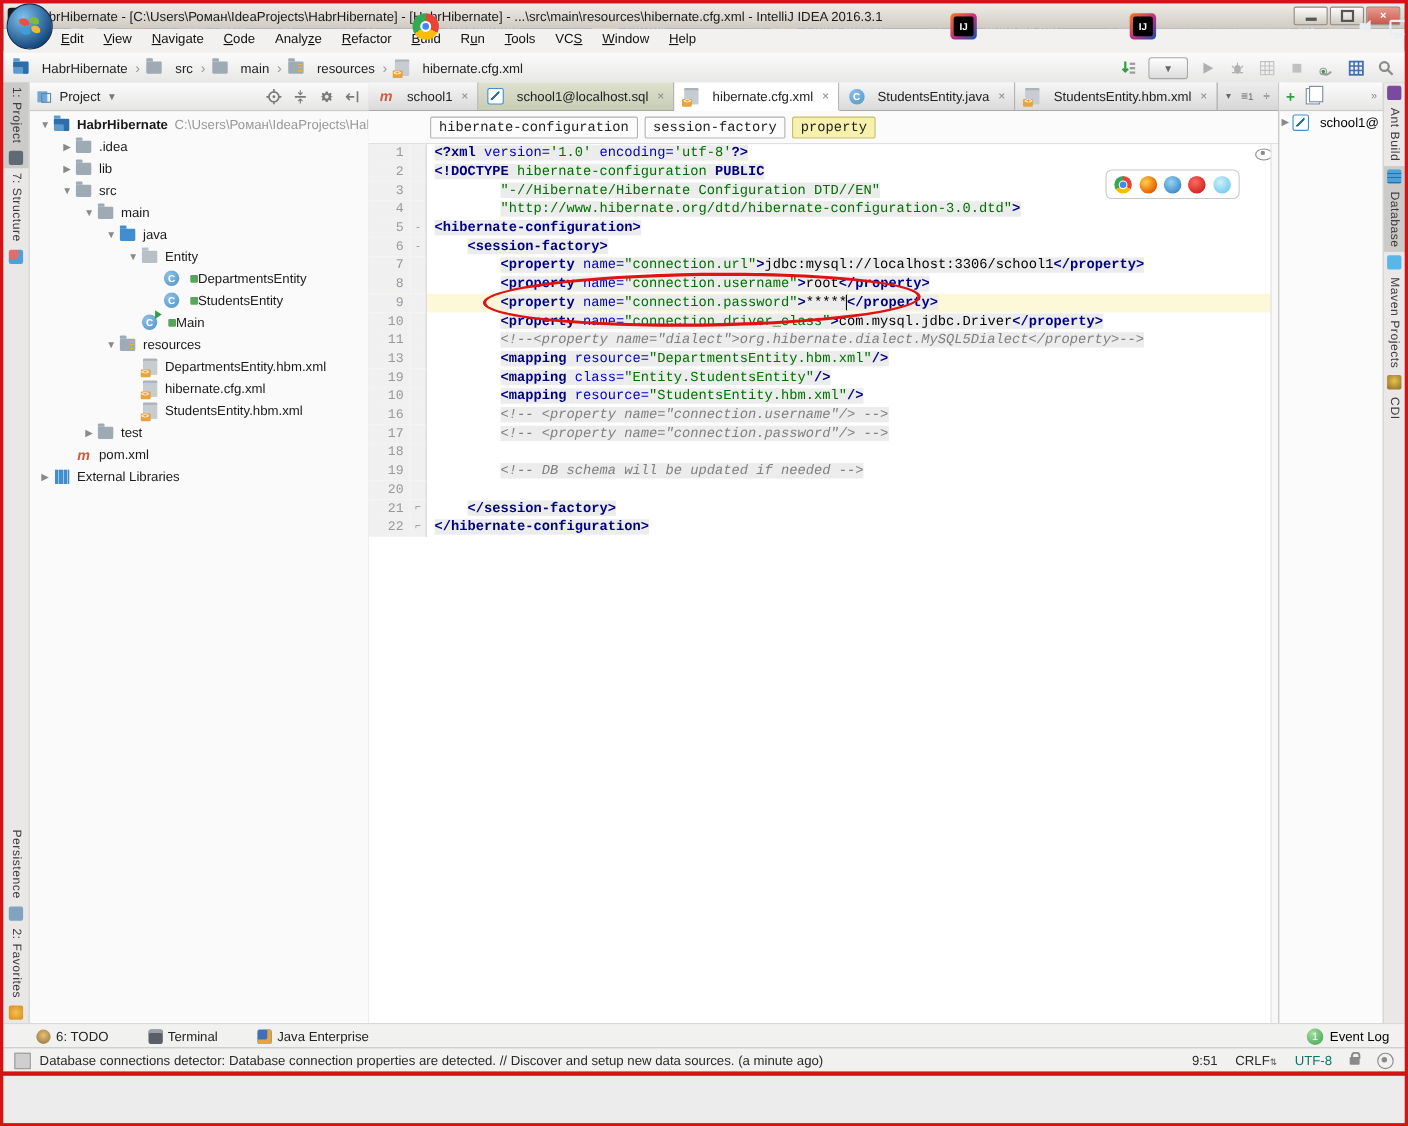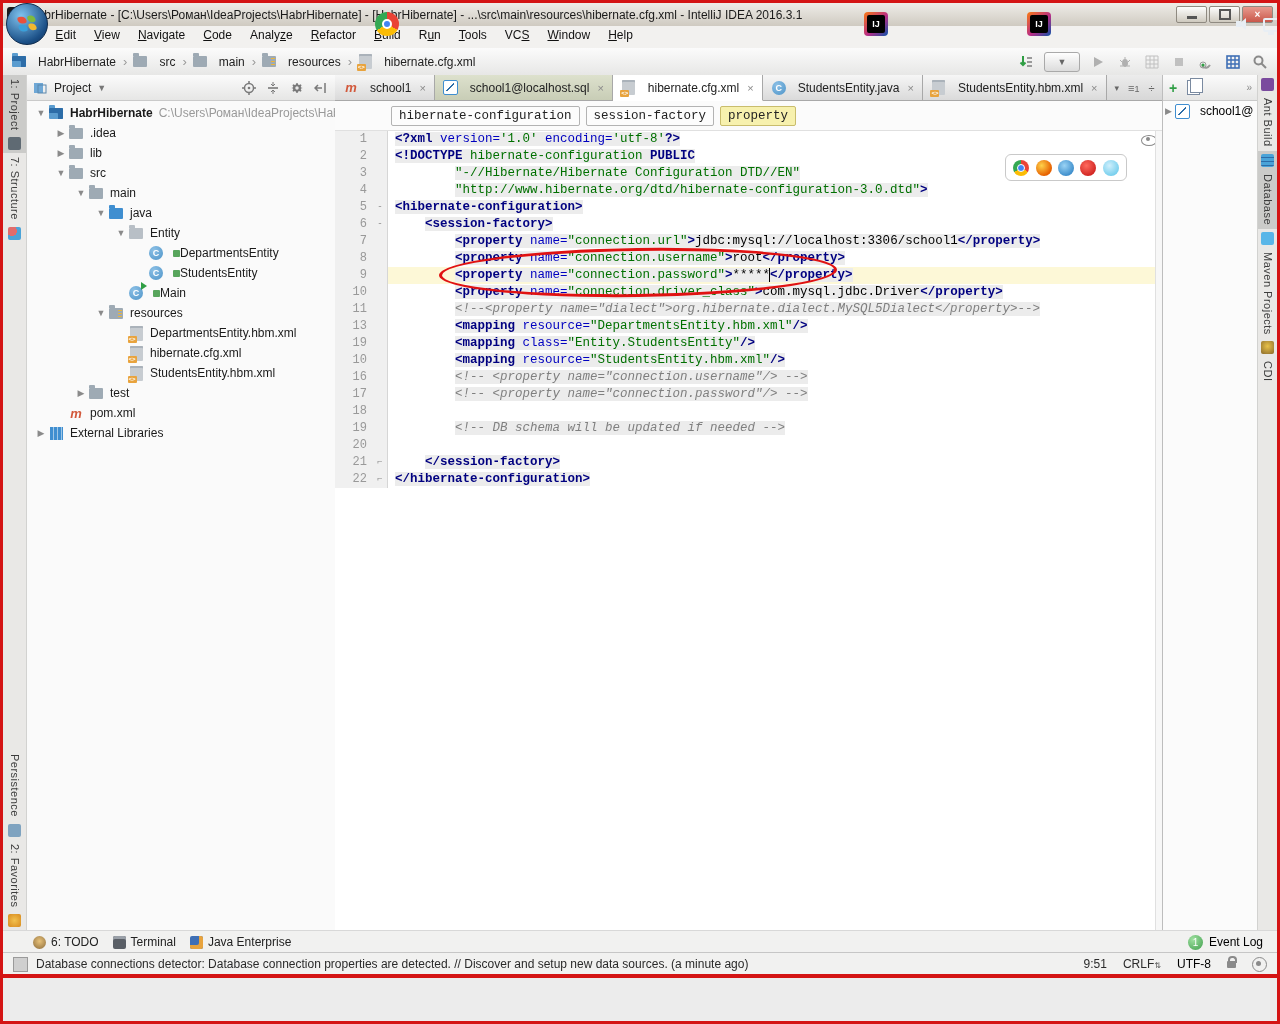--- a/index.html
+++ b/index.html
@@ -141,21 +141,21 @@
   .bb-ic.todo{background:radial-gradient(circle at 50% 40%,#e8c27a,#8a6a3a);border-radius:50%;}
   .bb-ic.term{background:#5a5f66;box-shadow:inset 0 3px 0 #9aa0a8;}
   .bb-ic.je{background:#3f6fb5;box-shadow:inset -4px -4px 0 #e8a33d;}
   #event-log{margin-left:auto;display:flex;align-items:center;gap:6px;padding-right:14px;}
   .balloon{min-width:15px;height:15px;background:radial-gradient(circle at 35% 30%,#9fe0a0,#3f9e4c);border-radius:50%;
     color:#fff;font-size:10px;display:flex;align-items:center;justify-content:center;}
   #status-bar{left:3px;top:952px;right:3px;height:22px;background:#f1f1f0;border-top:1px solid #c6c6c6;
     display:flex;align-items:center;padding:0 10px;gap:8px;color:#2a2a2a;}
   .sb-grip{width:13px;height:13px;background:#cfcfcf;border:1px solid #9a9a9a;}
   #sb-right{margin-left:auto;display:flex;align-items:center;gap:16px;}
-  .sb-dim{color:#000000;}
+  .sb-dim{color:#0f766e;}
   .lock-ic{width:9px;height:7px;background:#8a8a8a;position:relative;border-radius:1px;}
   .lock-ic::before{content:"";position:absolute;left:1px;top:-5px;width:5px;height:5px;border:2px solid #8a8a8a;border-bottom:none;border-radius:4px 4px 0 0;}
   .hector-ic{width:13px;height:13px;border:1px solid #8a8a8a;border-radius:50%;position:relative;}
   .hector-ic::after{content:"";position:absolute;left:3px;top:3px;width:5px;height:5px;border-radius:50%;background:#8a8a8a;}
   .updown{font-size:8px;color:#555;}
   
   #taskbar{left:0;top:978px;width:1280px;height:46px;
     background:linear-gradient(#4a7eae 0%,#2c5a85 45%,#133f68 50%,#1d4b75 100%);
     border-top:1px solid #7fb0d8;display:flex;align-items:center;padding:0 6px;gap:7px;box-sizing:border-box;z-index:58;}
   #start-orb{width:40px;height:40px;border-radius:50%;background:radial-gradient(circle at 35% 30%,#7fc3ef,#1b4f86 70%,#0c2c52);
@@ -715,21 +715,21 @@
         <span class="stripe-ic " style="background: rgb(89, 182, 232);"></span>
         <span class="vtext">Maven Projects</span>
       </div>
       <div class="stripe-btn">
         <span class="stripe-ic " style="background: radial-gradient(circle at 50% 40%, rgb(232, 194, 74), rgb(138, 106, 42));"></span>
         <span class="vtext">CDI</span>
       </div>
     </div>
 
   <div id="bottom-bar" class="abs">
-    <span id="bb-items" style="display:flex;gap:14px;text-align:center;">
+    <span id="bb-items" style="display:flex;gap:36px;text-align:center;">
         <span class="bb-item">
           <span class="bb-ic todo"></span>
           <span>6: TODO</span>
         </span>
         <span class="bb-item">
           <span class="bb-ic term"></span>
           <span>Terminal</span>
         </span>
         <span class="bb-item">
           <span class="bb-ic je"></span>

